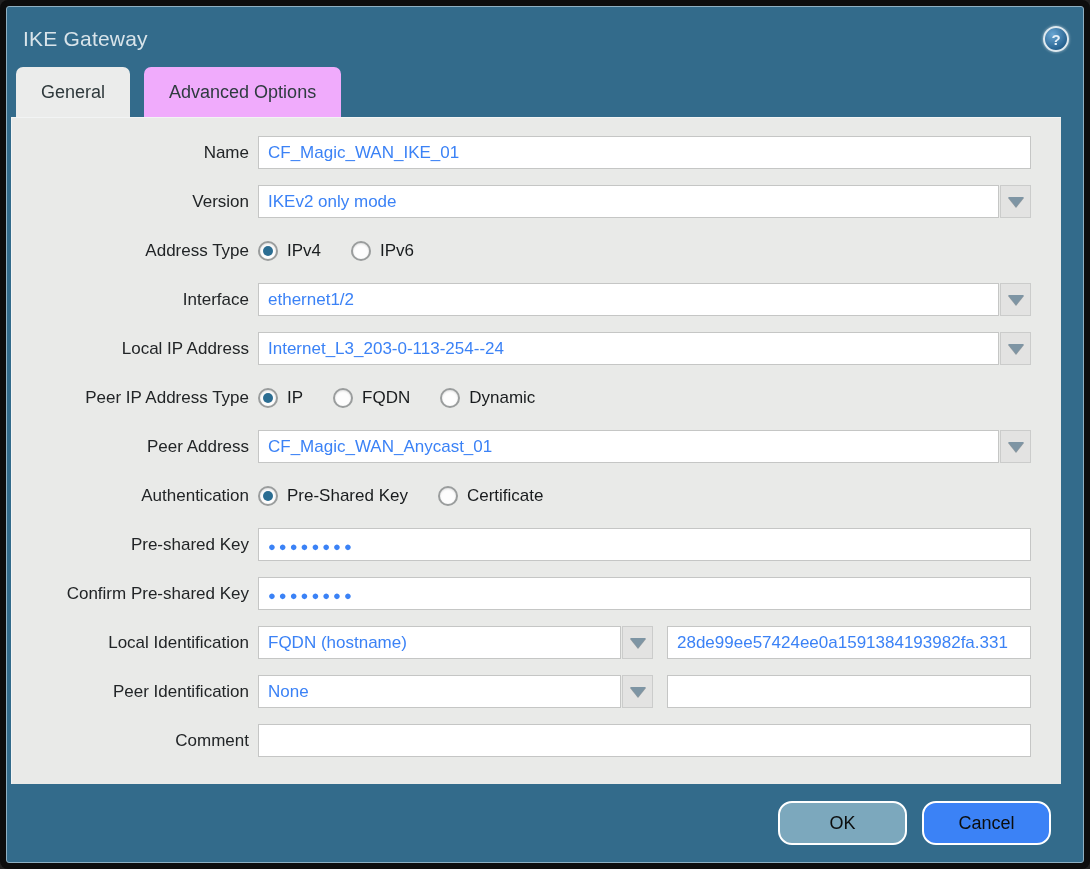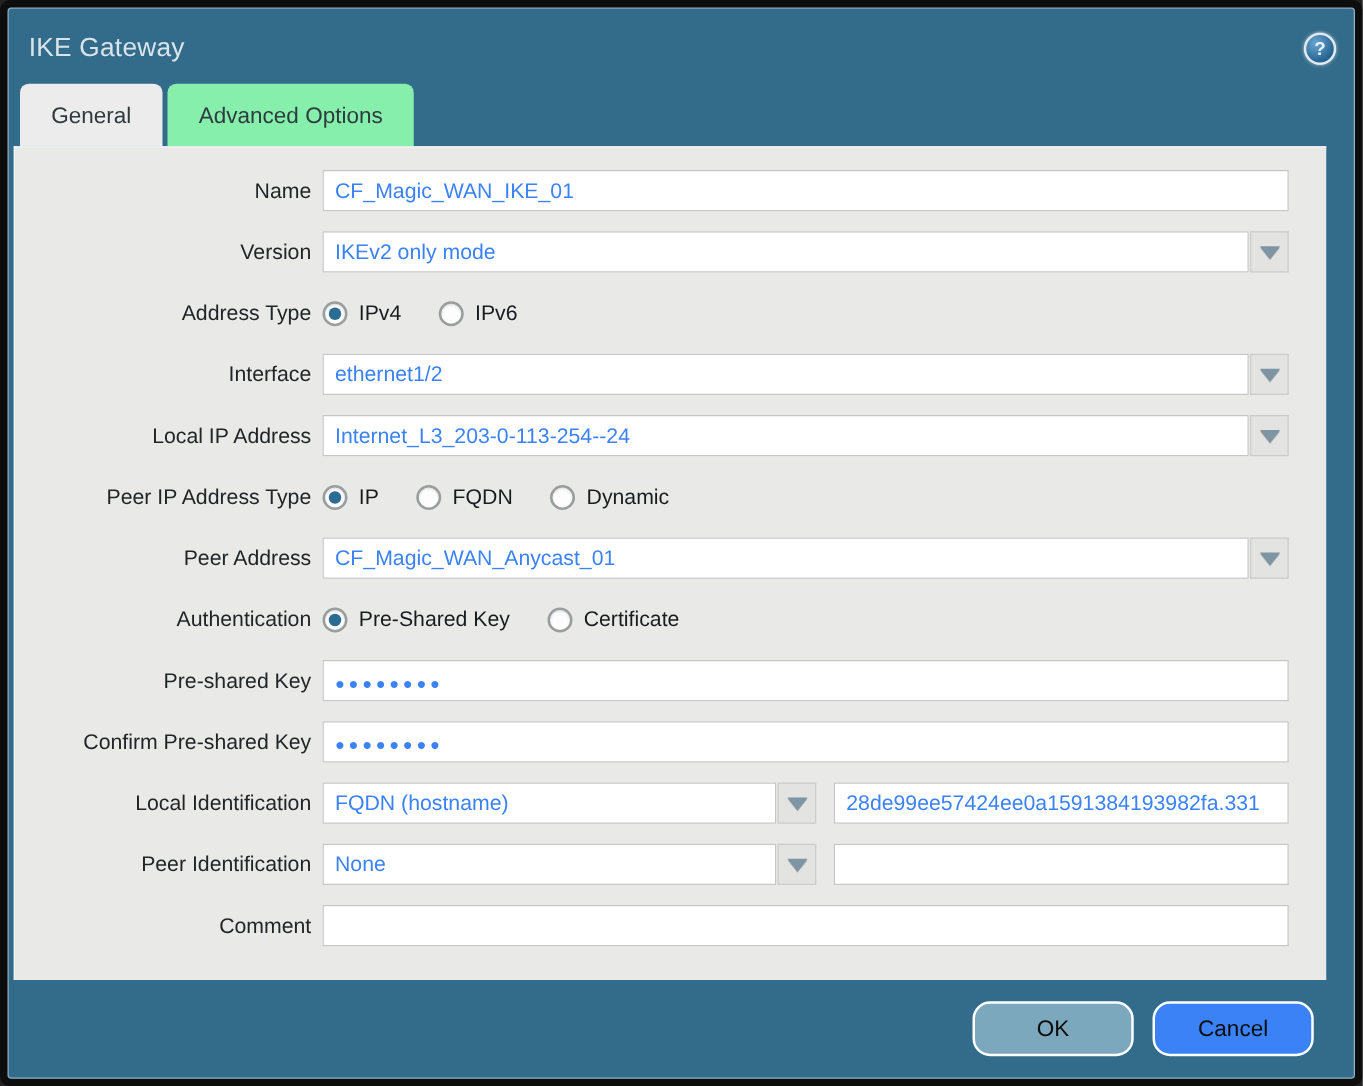--- a/index.html
+++ b/index.html
@@ -34,27 +34,27 @@
     border: 2px solid #dfe9ef;
     box-shadow: 0 0 3px rgba(255,255,255,0.6);
     color: #e8f1f8; font-size: 15px; font-weight: bold;
     display: flex; align-items: center; justify-content: center;
     cursor: pointer;
   }
   
   .tabs {
     height: 56px; flex: 0 0 auto;
     display: flex; align-items: flex-end;
-    padding-left: 9px; gap: 4px;
+    padding-left: 9px; gap: 14px;
   }
   .tab {
     height: 50px; line-height: 50px;
     padding: 0 25px;
     font-size: 18px; color: #2e3b3f;
-    background: #86efac;
+    background: #f0abfc;
     border-radius: 7px 7px 0 0;
     cursor: pointer;
   }
   .tab.active { background: #ebeceb; color: #2f393c; }
   
   .body {
     flex: 1 1 auto;
     background: #e9eae8;
     margin: 0 22px 0 4px;
     border-top: 1px solid #f2f4f4;

